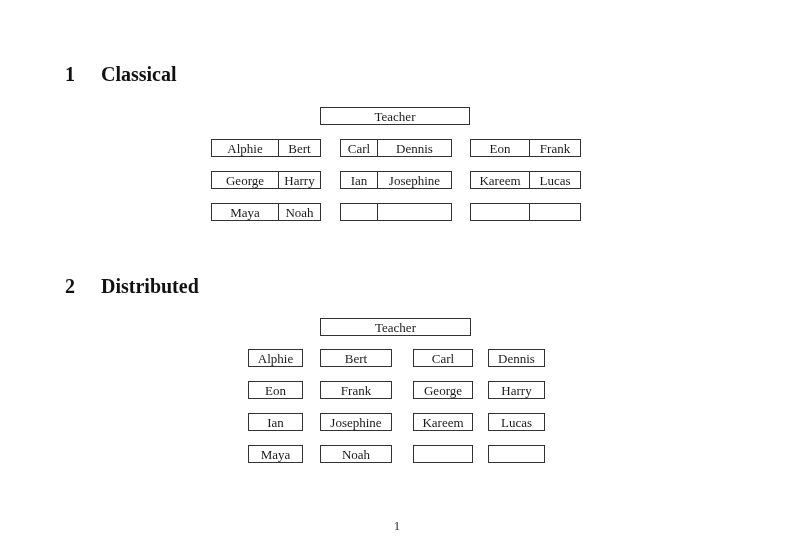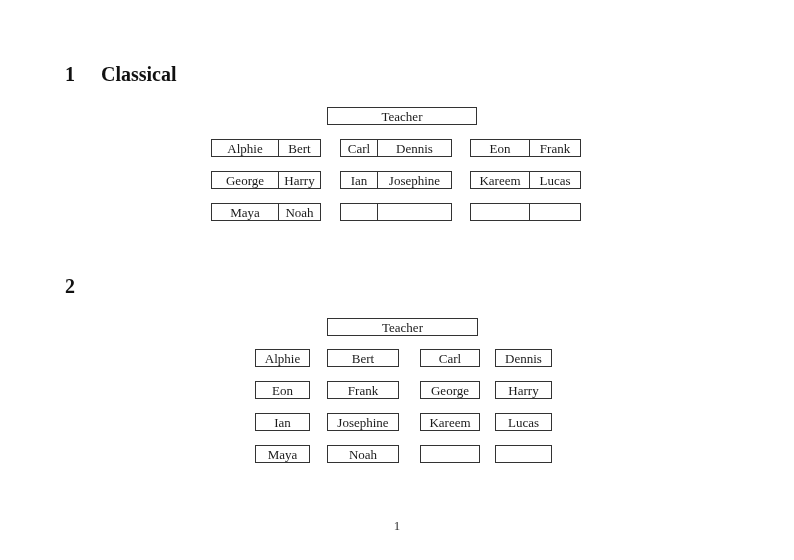--- a/index.html
+++ b/index.html
@@ -27,21 +27,20 @@
     position:absolute;
     box-sizing:border-box;
     height:18px;
     border:1px solid #333;
     background:#fff;
     display:flex;
     align-items:center;
     justify-content:center;
     font-size:13px;
     line-height:1;
-    margin-left:7px;
   }
   #teacher-1 { left:320px; top:107px; width:150px; }
   #teacher-2 { left:320px; top:318px; width:151px; }
 
   
   .desk {
     position:absolute;
     box-sizing:border-box;
     height:18px;
     border:1px solid #333;
@@ -128,20 +127,21 @@
     <div class="seat"></div>
     <div class="seat"></div>
   </div>
   <div class="desk r2 dC">
     <div class="seat"></div>
     <div class="seat"></div>
   </div>
 
   <div class="heading" id="heading-2">
     <span class="num">2</span>
+    <span class="ttl">Distributed</span>
   </div>
 
   <div class="tbox" id="teacher-2">Teacher</div>
 
   <div class="tbox q0 c0">Alphie</div>
   <div class="tbox q0 c1">Bert</div>
   <div class="tbox q0 c2">Carl</div>
   <div class="tbox q0 c3">Dennis</div>
 
   <div class="tbox q1 c0">Eon</div>

